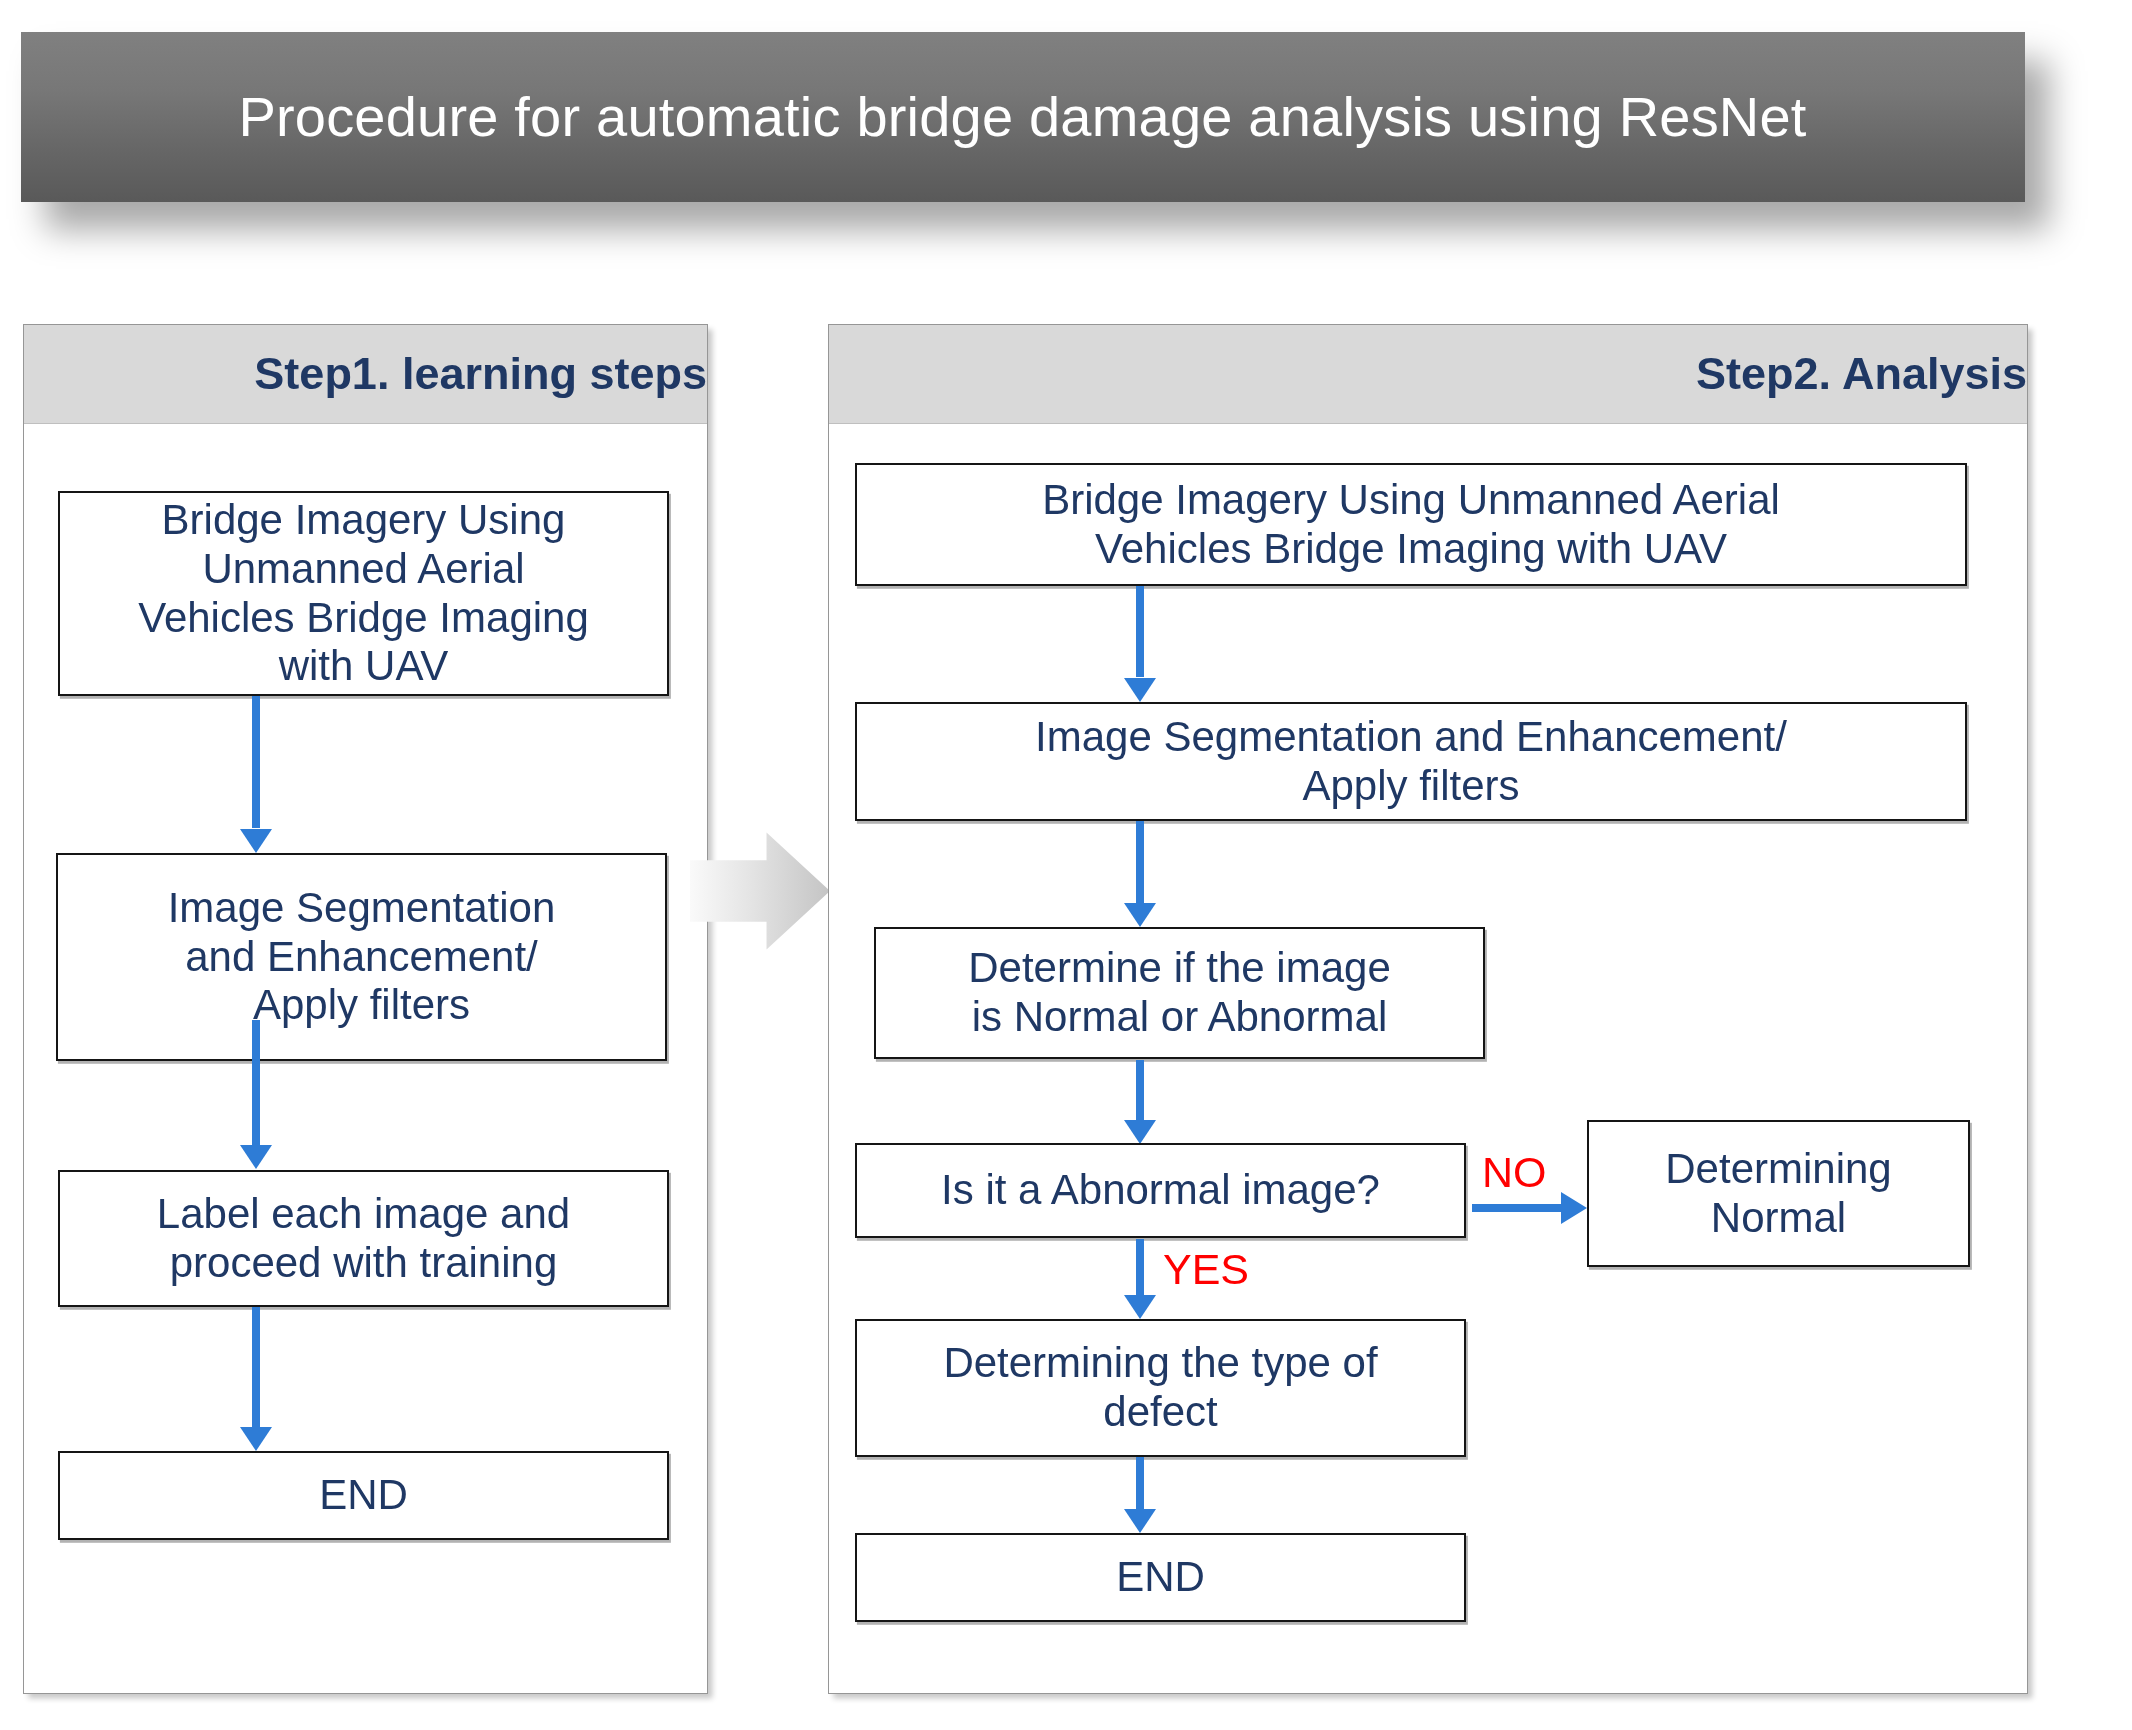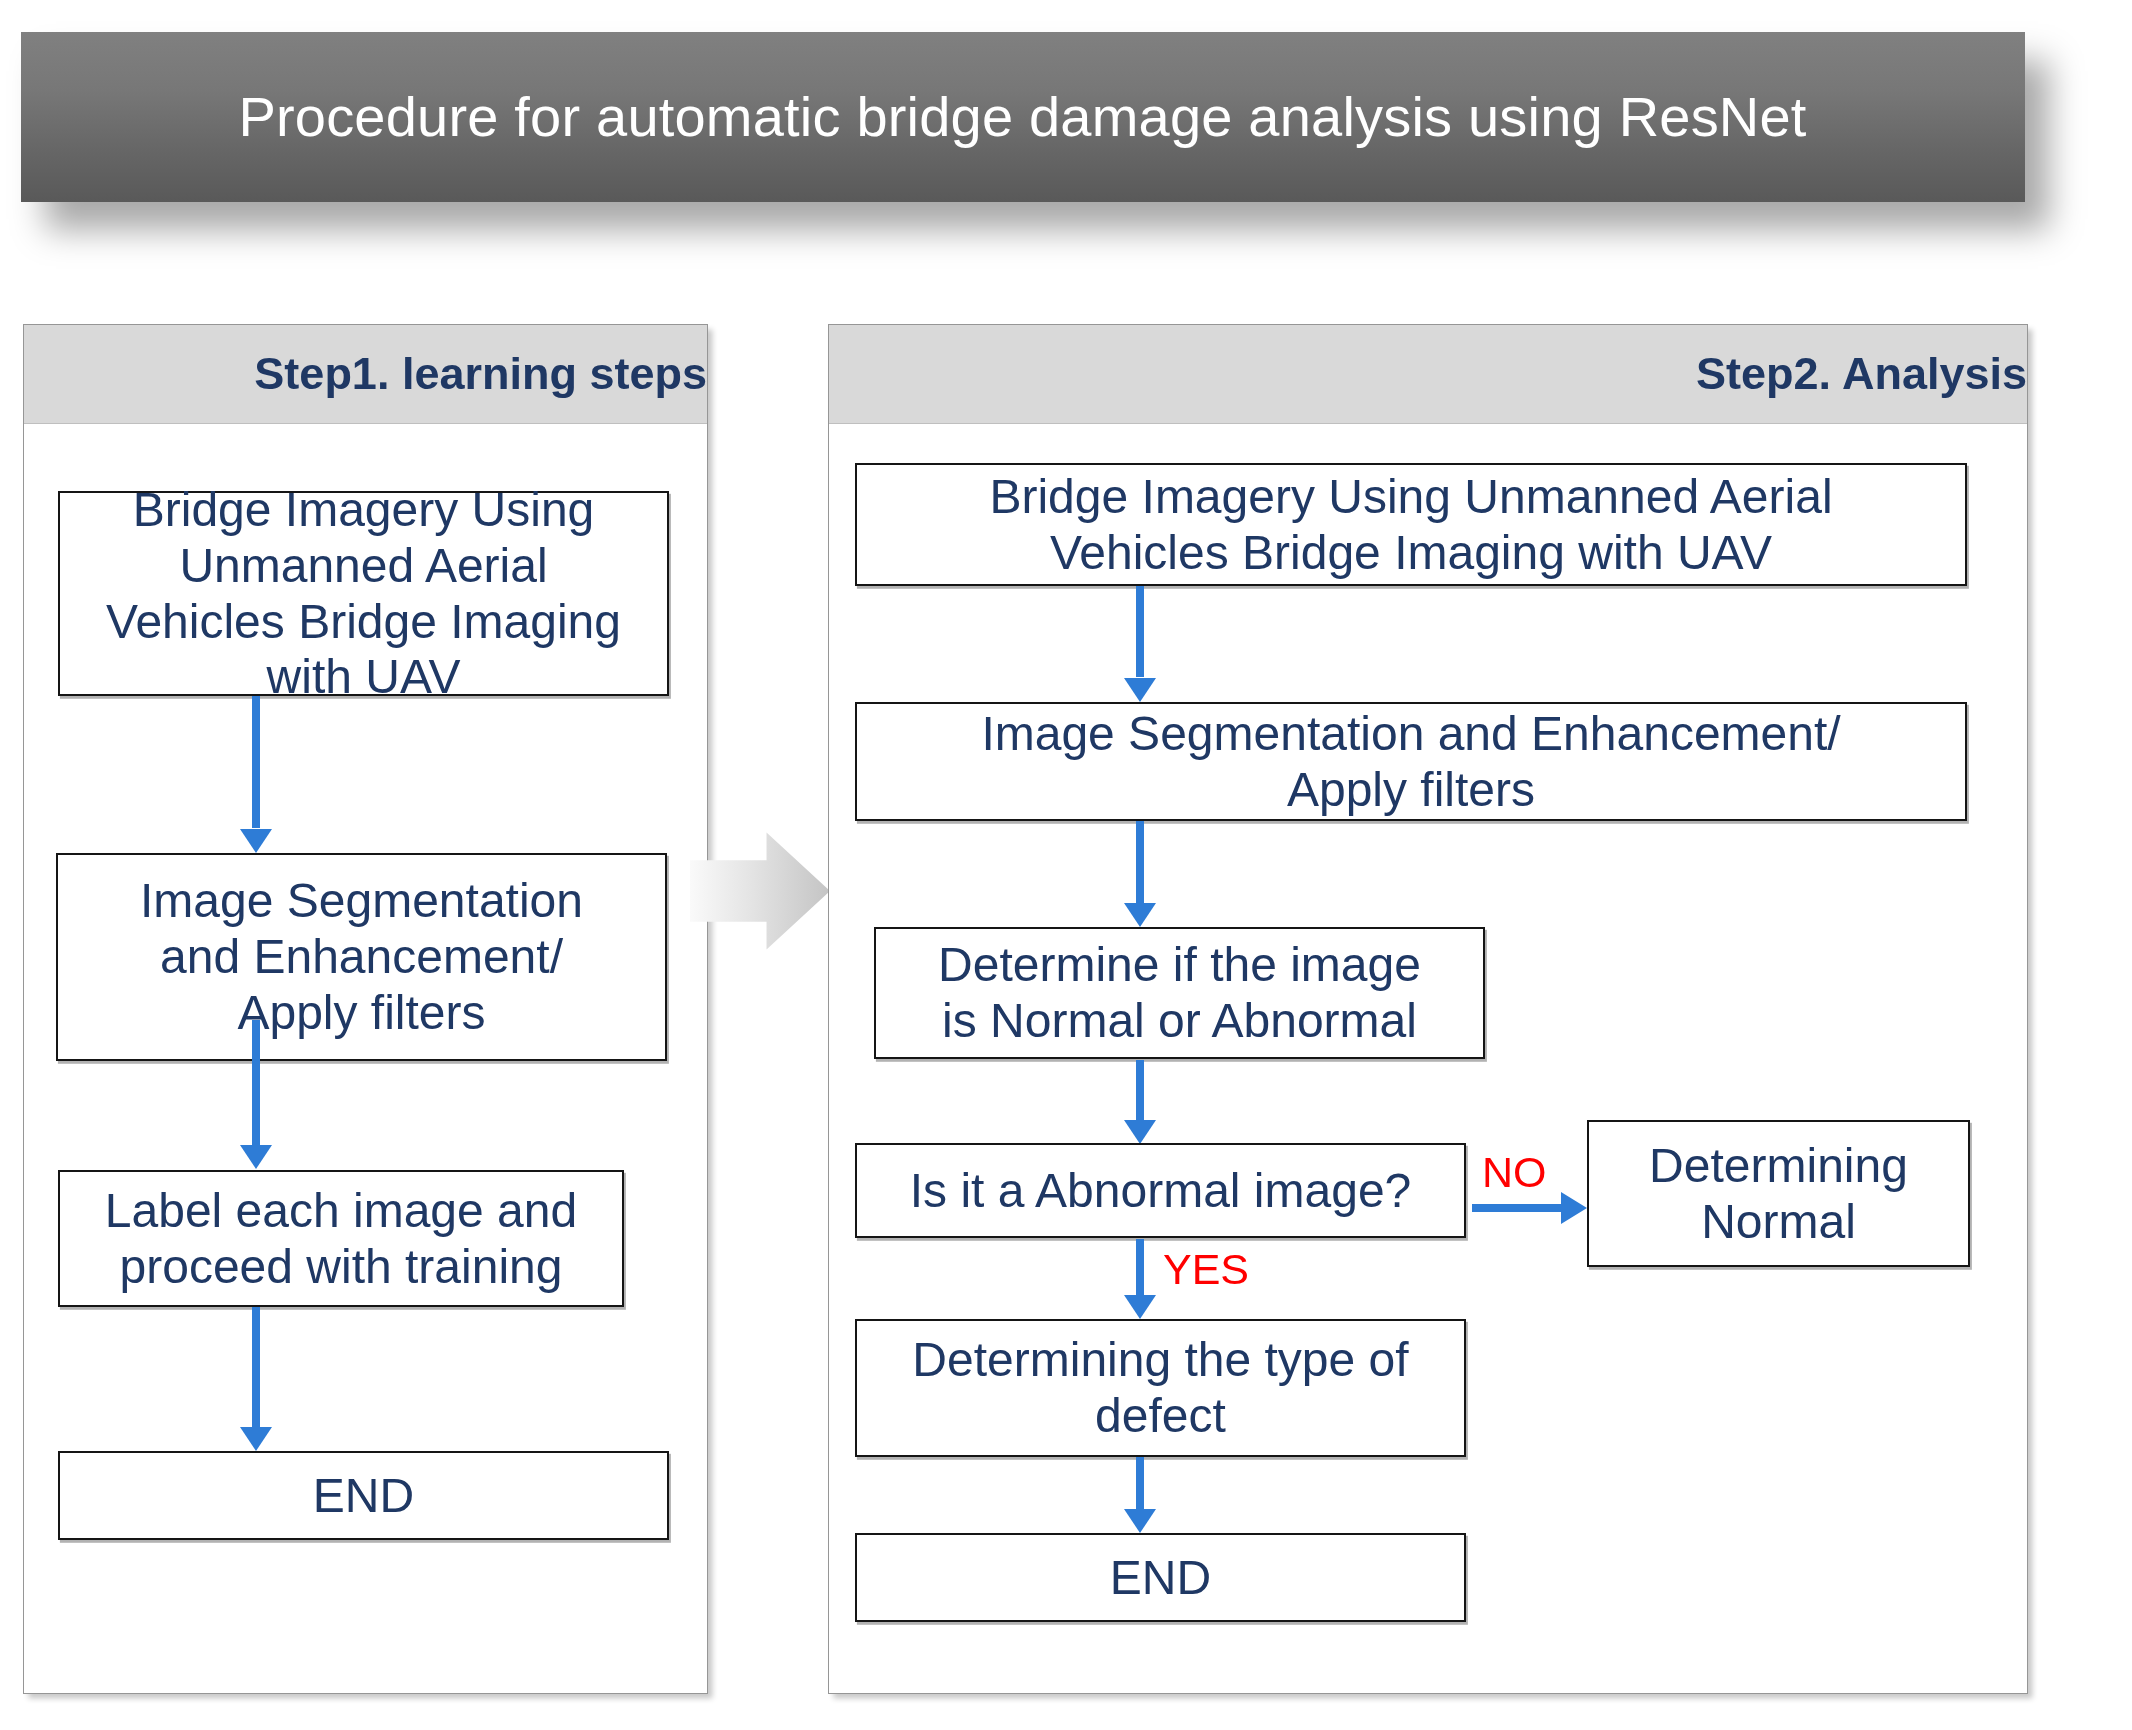--- a/index.html
+++ b/index.html
@@ -75,21 +75,21 @@
     background: #ffffff;
     border: 2.8px solid #151515;
     box-sizing: border-box;
     display: flex;
     align-items: center;
     justify-content: center;
     box-shadow: 1.9px 2.8px 0px rgba(0,0,0,0.30);
   }
   .flow-box-text {
     color: #1f3864;
-    font-size: 48px;
+    font-size: 42px;
     line-height: 1.16;
     text-align: center;
     padding: 0 9.3px;
     white-space: pre-line;
   }
 
   
   .arrow-v {
     position: absolute;
     width: 32px;
@@ -181,21 +181,21 @@
     <div class="flow-box-text">Image Segmentation
 and Enhancement/
 Apply filters</div>
   </div>
 
   <div class="arrow-v" style="left:216px; top:695px; height:149px;">
     <div class="shaft" style="height:125px;"></div>
     <div class="head"></div>
   </div>
 
-  <div class="flow-box" style="left:34px; top:845px; width:566px; height:137px;">
+  <div class="flow-box" style="left:34px; top:845px; width:611px; height:137px;">
     <div class="flow-box-text">Label each image and
 proceed with training</div>
   </div>
 
   <div class="arrow-v" style="left:216px; top:982px; height:144px;">
     <div class="shaft" style="height:120px;"></div>
     <div class="head"></div>
   </div>
 
   <div class="flow-box" style="left:34px; top:1126px; width:611px; height:89px;">

